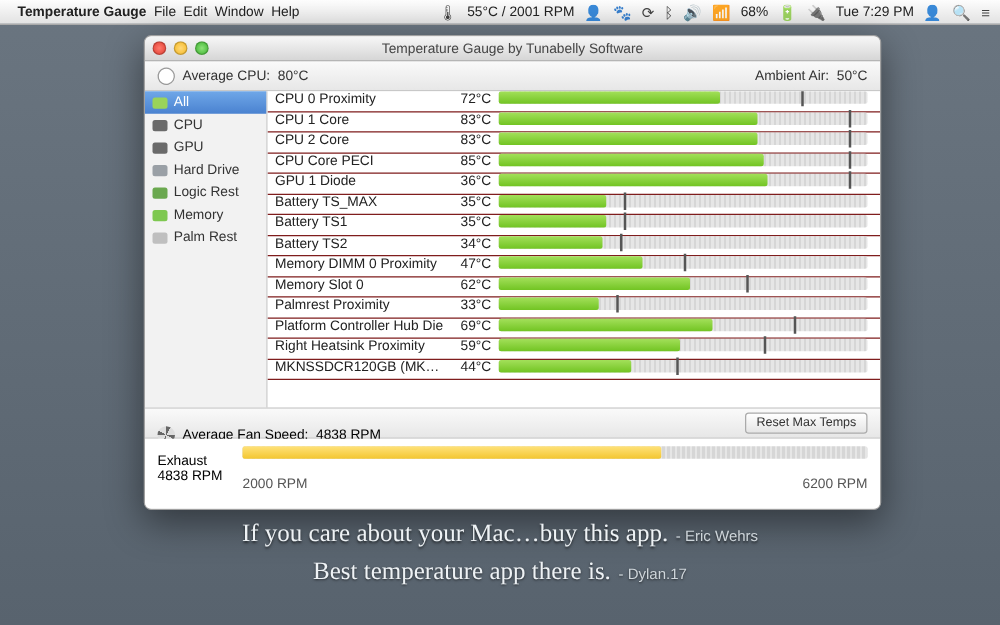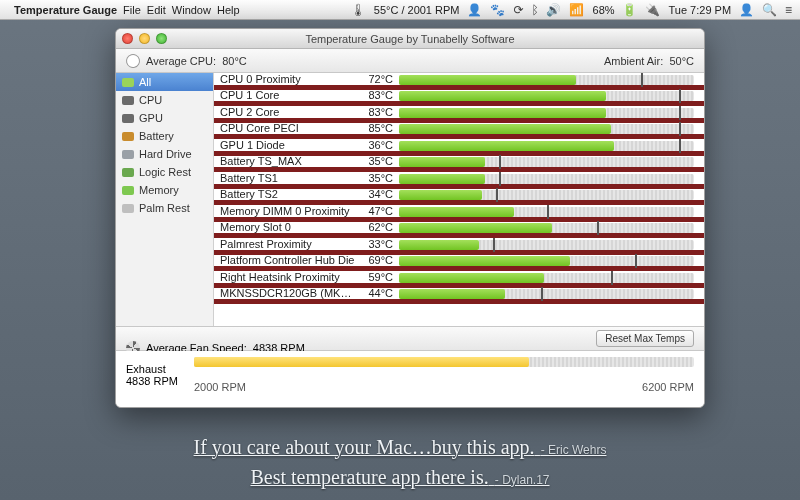--- a/index.html
+++ b/index.html
@@ -24,41 +24,41 @@
 .therm{width:14px;height:14px;border:1px solid #999;border-radius:7px;background:#fff;position:relative;margin-right:6px;transform:rotate(30deg);}
 
 .body-split{display:flex;flex:1;min-height:0;background:#fff;}
 
 .sidebar{width:98px;background:#f2f2f2;border-right:1px solid #d0d0d0;display:flex;flex-direction:column;}
 .sidebar .item{padding:3px 6px;display:flex;align-items:center;gap:5px;color:#333;font-size:10.5px;}
 .sidebar .item.sel{background:linear-gradient(#6fa7e8,#4a82d0);color:#fff;}
 .swatch{width:12px;height:9px;border-radius:2px;flex:none;}
 
 .sensor-pane{flex:1;overflow:hidden;font-size:10.5px;}
-.row{display:flex;align-items:flex-end;height:16.5px;border-bottom:5px solid #7f1d1d;}
+.row{display:flex;align-items:flex-start;height:16.5px;border-bottom:1px solid #7f1d1d;}
 .row .name{width:145px;padding-left:6px;color:#222;white-space:nowrap;overflow:hidden;text-overflow:ellipsis;}
 .row .val{width:40px;text-align:right;padding-right:6px;color:#222;}
 .row .bar{flex:1;position:relative;height:10px;margin-right:10px;}
 .track{position:absolute;left:0;right:0;top:0;bottom:0;background:repeating-linear-gradient(90deg,#d6d6d6 0,#d6d6d6 2px,#e6e6e6 2px,#e6e6e6 4px);border-radius:2px;}
 .fill{position:absolute;left:0;top:0;bottom:0;background:linear-gradient(#a3e05a,#72c423);border-radius:2px;}
 .marker{position:absolute;top:-2px;bottom:-2px;width:2px;background:#555;}
 
 .fan-section{border-top:1px solid #c8c8c8;display:flex;flex-direction:column;}
 .fan-head{height:24px;background:linear-gradient(#fafafa,#e7e7e7);border-bottom:1px solid #c8c8c8;display:flex;align-items:center;padding:0 10px;font-size:11px;justify-content:space-between;}
 .reset-btn{font-size:10px;padding:2px 8px;background:linear-gradient(#fff,#e5e5e5);border:1px solid #aaa;border-radius:3px;color:#333;}
 .fan-body{background:#fff;padding:6px 10px 14px 10px;font-size:10.5px;}
 .fan-row{display:flex;align-items:center;gap:8px;}
 .fan-track{flex:1;height:10px;background:repeating-linear-gradient(90deg,#d6d6d6 0,#d6d6d6 2px,#e6e6e6 2px,#e6e6e6 4px);border-radius:2px;position:relative;}
 .fan-fill{position:absolute;left:0;top:0;bottom:0;background:linear-gradient(#ffe27a,#f3c630);border-radius:2px;}
 .fan-labels{display:flex;justify-content:space-between;font-size:10px;color:#555;margin-top:14px;}
 .fan-col{display:flex;flex-direction:column;width:60px;}
 .fan-icon{width:14px;height:14px;border-radius:50%;background:conic-gradient(#666 0 30deg,#ddd 30deg 90deg,#666 90deg 120deg,#ddd 120deg 180deg,#666 180deg 210deg,#ddd 210deg 270deg,#666 270deg 300deg,#ddd 300deg 360deg);margin-right:6px;}
 
 
-.quotes{position:absolute;bottom:8px;width:100%;text-align:center;color:#eef2f5;text-shadow:0 1px 2px rgba(0,0,0,.6);text-decoration:underline;}
+.quotes{position:absolute;bottom:28px;width:100%;text-align:center;color:#eef2f5;text-shadow:0 1px 2px rgba(0,0,0,.6);}
 .quotes .q{font-family:Georgia,serif;font-size:20px;line-height:30px;}
 .quotes .attr{font-size:12px;color:#cfd6db;}
 </style>
 </head>
 <body>
 
 <div class="menubar">
   <div class="left">
     <span class="micon"></span>
     <b>Temperature Gauge</b>
@@ -113,24 +113,20 @@
         </div>
         <div class="item">
           <div class="swatch" style="background: rgb(106, 106, 106);"></div>
           <span>CPU</span>
         </div>
         <div class="item">
           <div class="swatch" style="background: rgb(106, 106, 106);"></div>
           <span>GPU</span>
         </div>
         <div class="item">
-          <div class="swatch" style="background: rgb(201, 140, 45);"></div>
-          <span>Battery</span>
-        </div>
-        <div class="item">
           <div class="swatch" style="background: rgb(154, 160, 166);"></div>
           <span>Hard Drive</span>
         </div>
         <div class="item">
           <div class="swatch" style="background: rgb(106, 168, 79);"></div>
           <span>Logic Rest</span>
         </div>
         <div class="item">
           <div class="swatch" style="background: rgb(126, 200, 80);"></div>
           <span>Memory</span>

